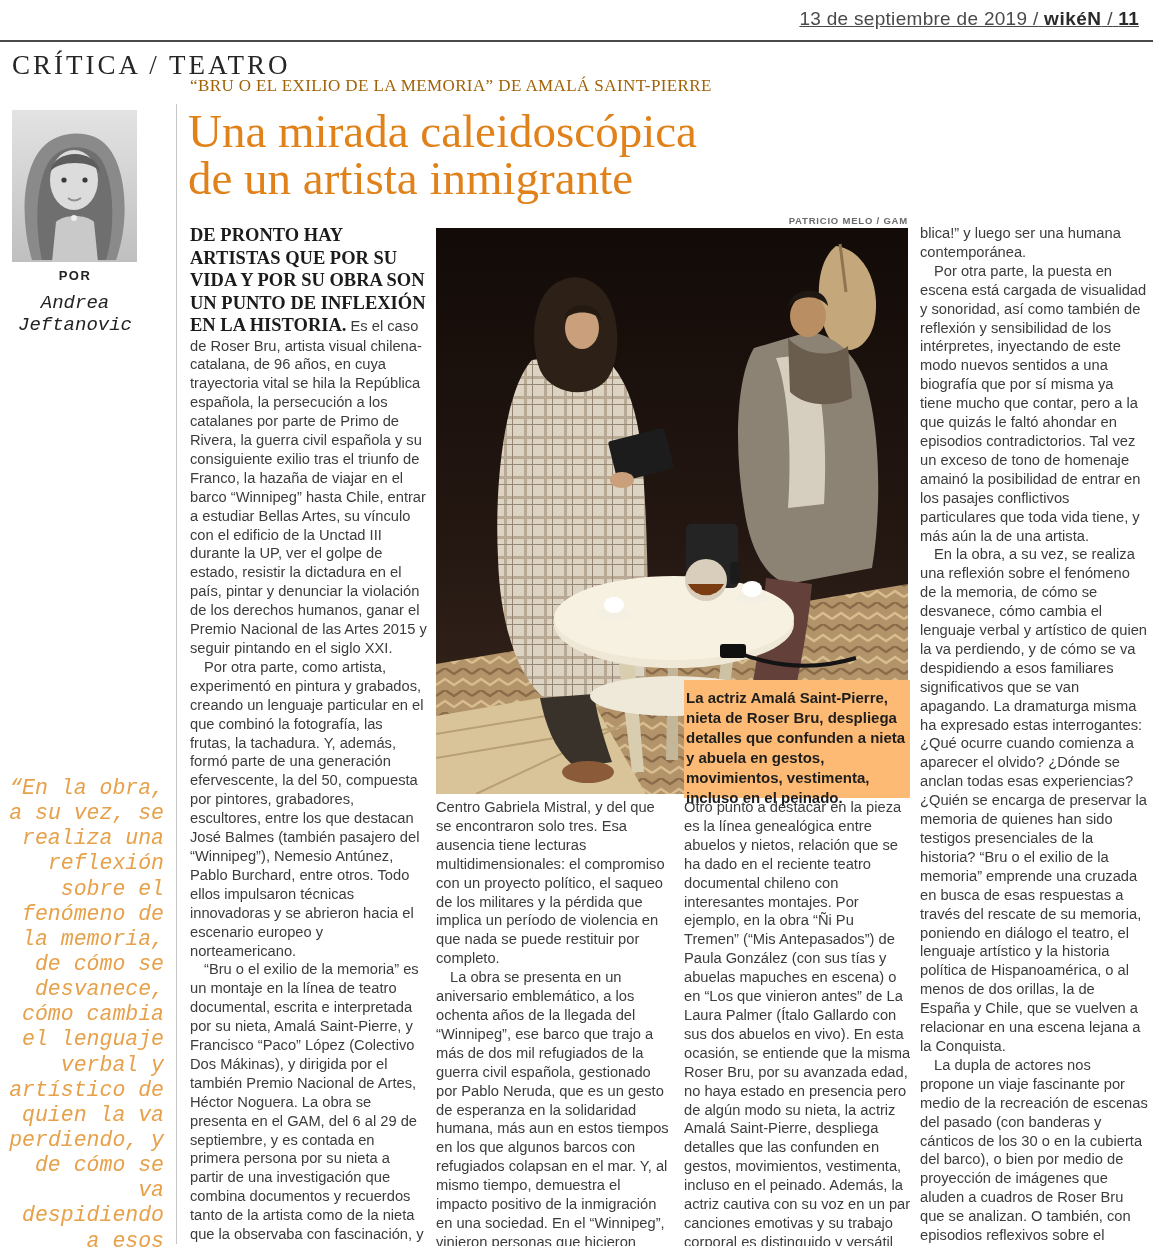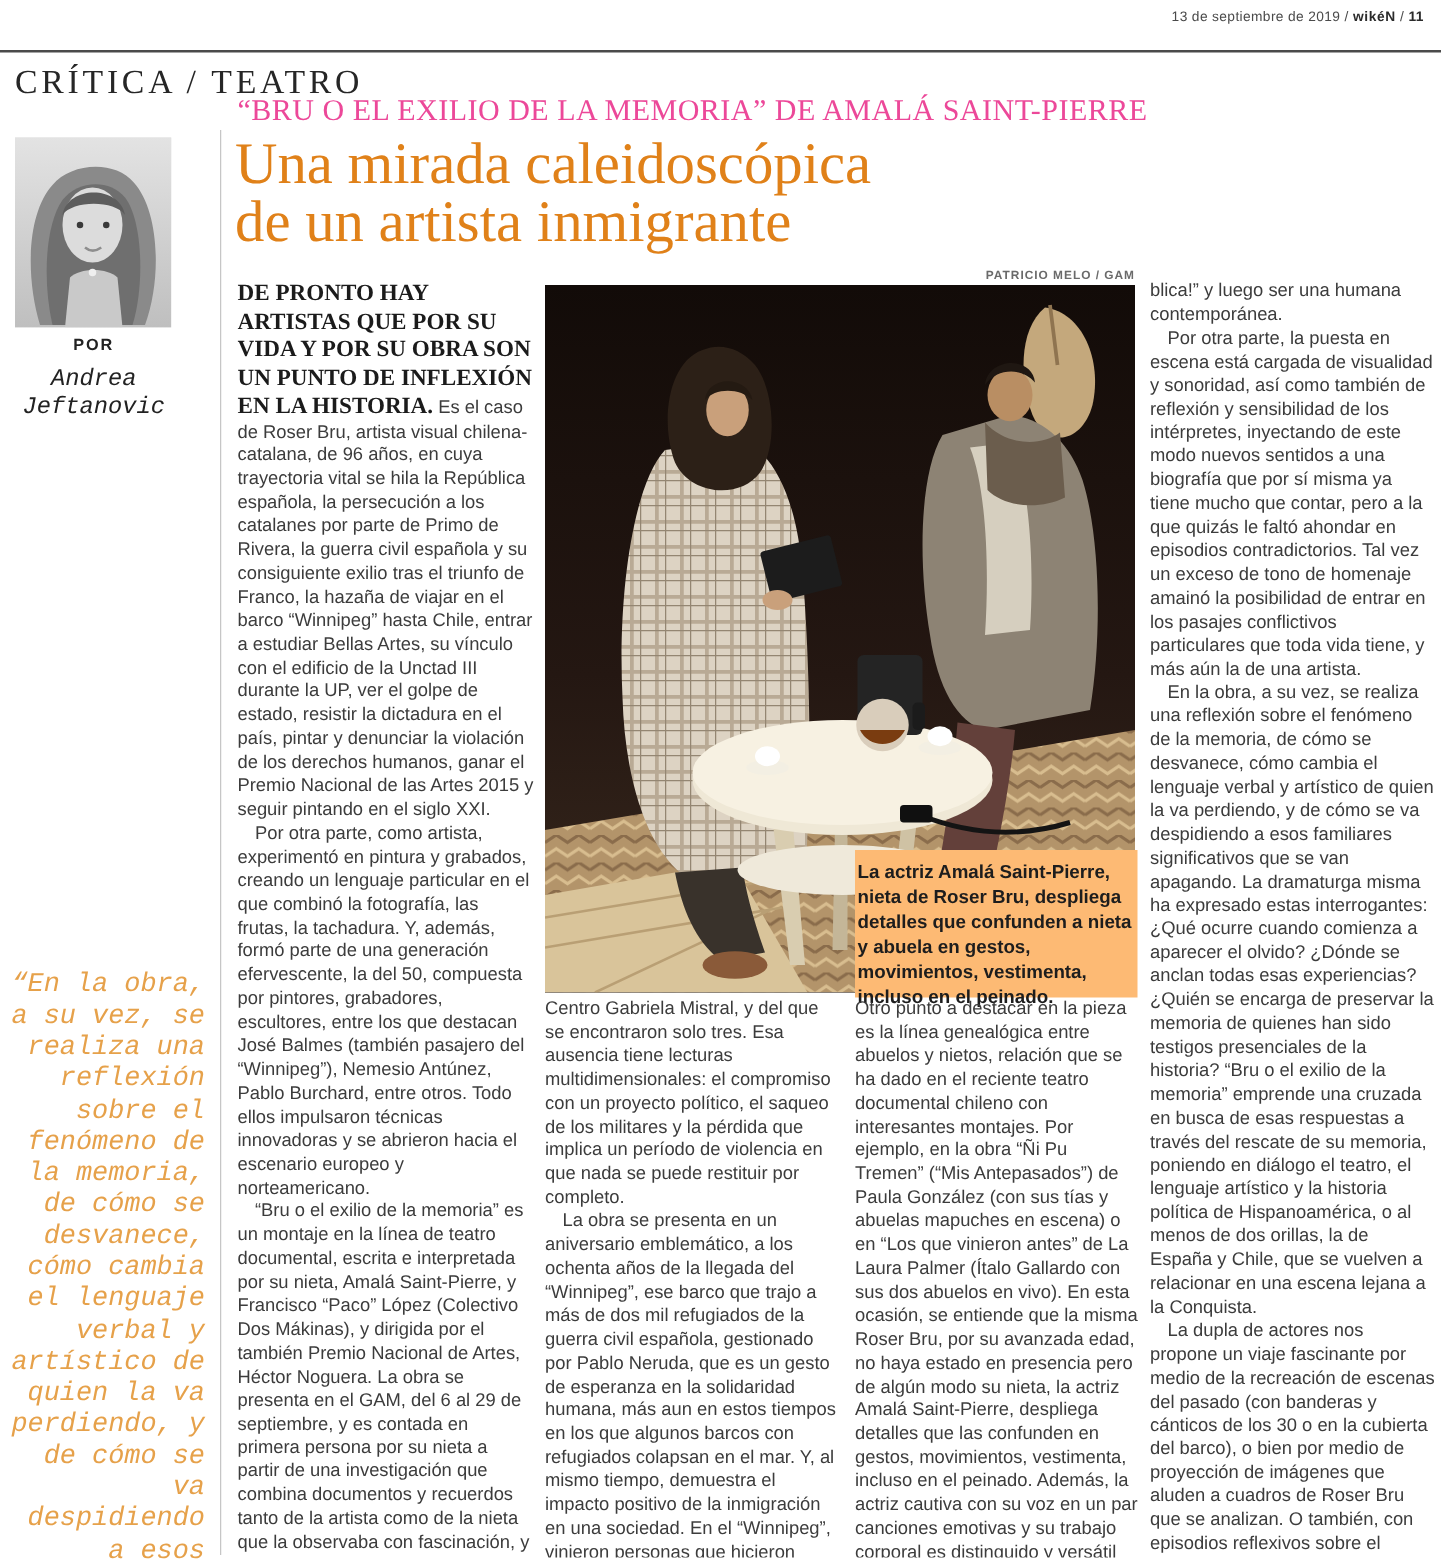--- a/index.html
+++ b/index.html
@@ -5,21 +5,21 @@
   * { margin:0; padding:0; box-sizing:border-box; }
   html,body { background:#ffffff; }
   .page {
     position:relative; width:1153px; height:1248px; margin:0 auto;
     background:#ffffff; overflow:hidden;
     font-family:"Liberation Sans", sans-serif; color:#3c3c3c;
   }
   
   .masthead {
     position:absolute; top:8px; right:14px; left:0;
-    text-align:right; font-size:11px; color:#4a4a4a; letter-spacing:.3px;
+    text-align:right; font-size:19px; color:#4a4a4a; letter-spacing:.3px;text-decoration:underline;
   }
   .masthead .brand { font-weight:800; color:#2b2b2b; letter-spacing:.5px; }
   .masthead .pgnum { font-weight:800; color:#2b2b2b; }
   .masthead-rule { position:absolute; top:40px; left:0; width:1153px; height:2px; background:#4a4a4a; }
   .section-label {
     position:absolute; top:50px; left:12px;
     font-family:"Liberation Serif","DejaVu Serif",serif;
     font-size:27px; letter-spacing:3px; color:#262626;
   }
   
@@ -36,21 +36,21 @@
   }
   .pull-quote {
     position:absolute; left:4px; top:776px; width:160px;
     font-family:Liberation Mono, monospace; font-style:italic;
     font-size:21.5px; line-height:1.17; color:#e6a14a; text-align:right;
   }
   
   .kicker {
     position:absolute; left:190px; top:76px;
     font-family:"Liberation Serif","DejaVu Serif",serif;
-    font-size:24px; color:#ec4899; letter-spacing:.4px;
+    font-size:17px; color:#a16207; letter-spacing:.4px;
   }
   .headline {
     position:absolute; left:188px; top:108px;
     font-family:"Liberation Serif","DejaVu Serif",serif;
     font-size:47px; line-height:1.0; color:#e08119; font-weight:500;
   }
   
   .bodycol {
     position:absolute; font-size:14.7px; line-height:18.9px; color:#3c3c3c;
     text-align:left; hyphens:auto;

